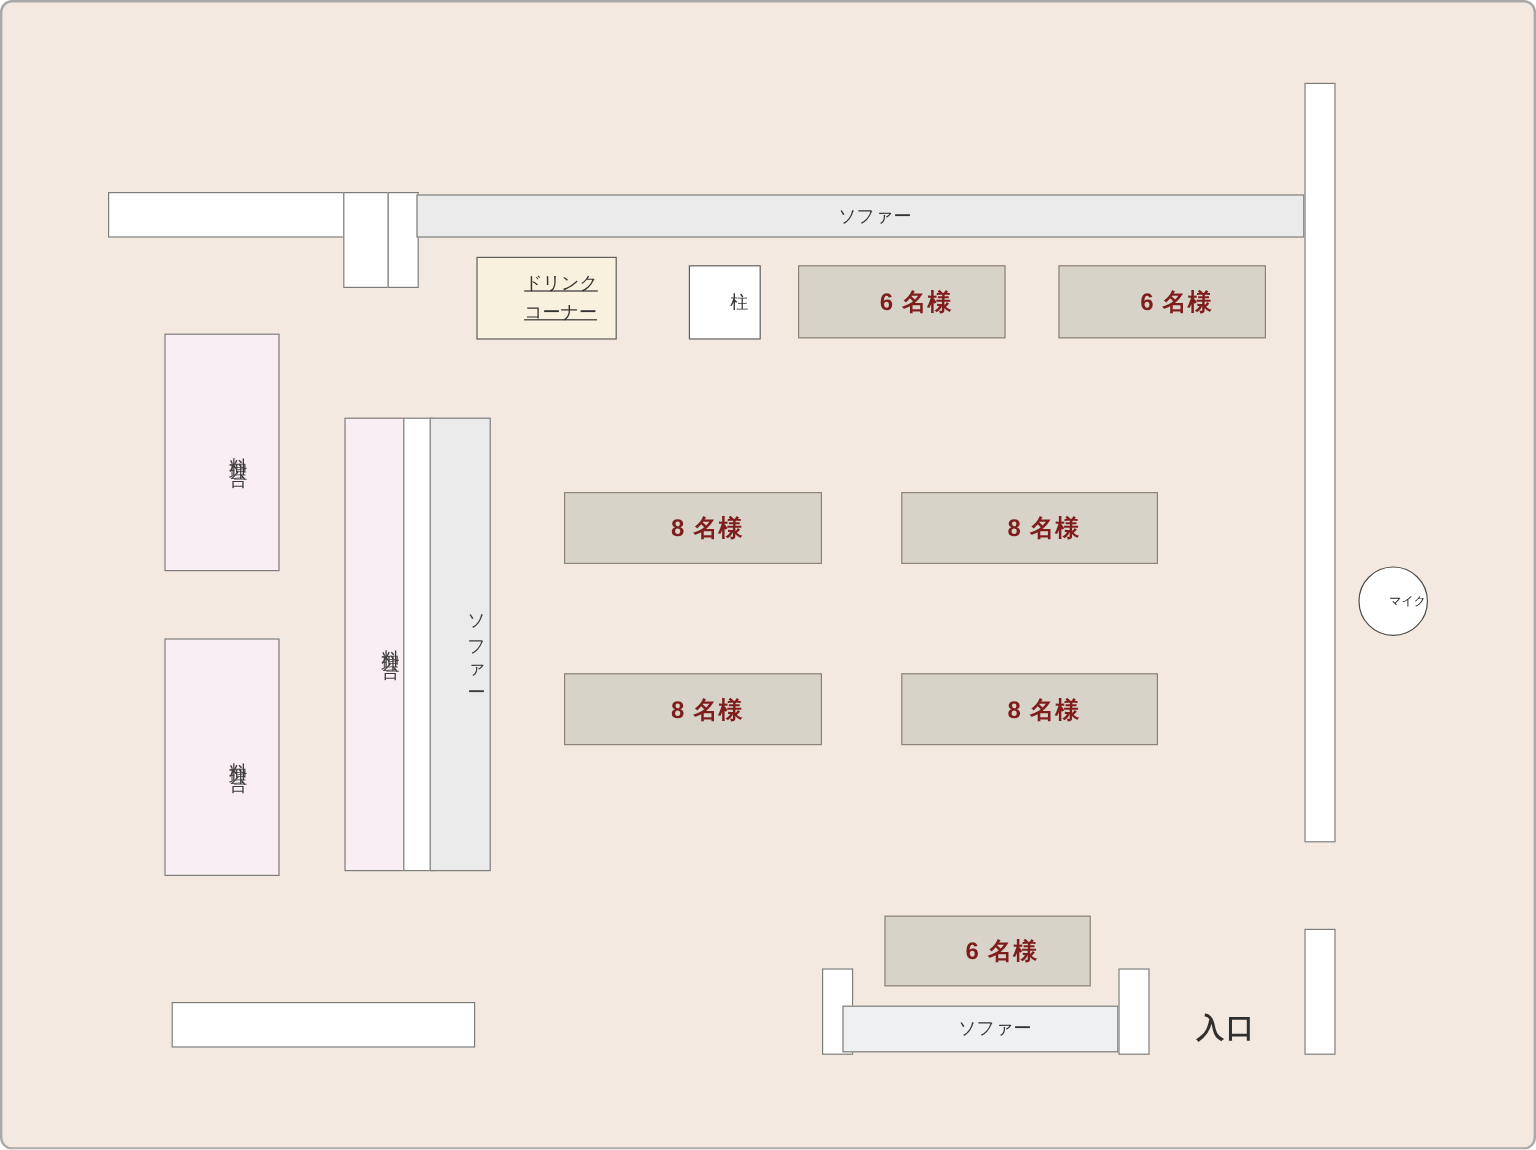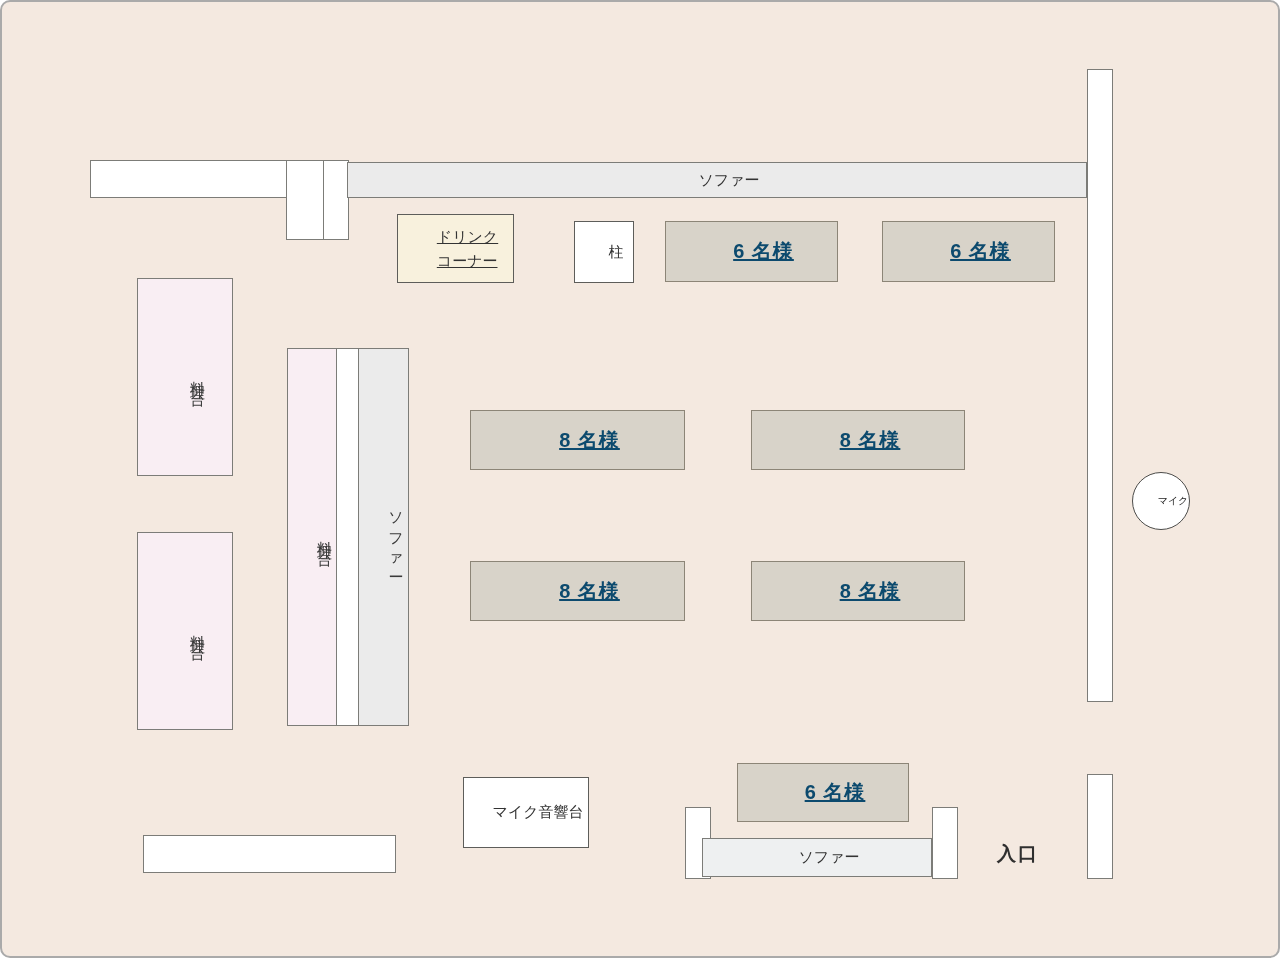--- a/index.html
+++ b/index.html
@@ -40,22 +40,21 @@
     justify-content: center;
     text-align: left;
     padding-left: 24px;
   }
   .seat {
     background: var(--seat-fill);
     border-color: var(--seat-outline);
     font-weight: 700;
     font-size: 20px;
     letter-spacing: 1px;
-    color: #0c4a6e;
-    text-decoration: underline;
+    color: #7f1d1d;
   }
   .sofa { background: var(--sofa-fill); font-size: 15px; color: #333; }
   .cooking { background: var(--cooking-fill); }
   .drink {
     background: var(--drink-fill);
     border-color: var(--dark-outline);
     font-size: 15px;
     line-height: 1.55;
     color: #333;
     text-decoration: underline;
@@ -71,21 +70,21 @@
   .mic-circle {
     border-radius: 50%;
     border-color: #4c4c4a;
     font-size: 10px;
     background: var(--wall-fill);
     color: #222;
   }
   .mic-table { border-color: var(--dark-outline); font-size: 15px; color: #333; }
   .label-plain {
     position: absolute;
-    font-size: 19px;
+    font-size: 23px;
     font-weight: 600;
     letter-spacing: 2px;
     color: #2f2f2f;
   }
   
   .wall-top-left   { left: 88px;  top: 158px; width: 197px; height: 38px; }
   .wall-post-a     { left: 284px; top: 158px; width: 38px;  height: 80px; }
   .wall-post-b     { left: 321px; top: 158px; width: 24px;  height: 80px; }
   .sofa-top        { left: 345px; top: 160px; width: 740px; height: 36px; }
   .drink-corner    { left: 395px; top: 212px; width: 117px; height: 69px; }
@@ -171,23 +170,20 @@
     <span>8 名様</span>
   </div>
 
   <div class="box rwall-long"></div>
   <div class="box rwall-short"></div>
 
   <div class="box mic-circle mic-pos">
     <span>マイク</span>
   </div>
 
-  <div class="box mic-table mic-table-pos">
-    <span>マイク音響台</span>
-  </div>
 
   <div class="box bl-rect"></div>
 
   <div class="box seat seat6-c">
     <span>6 名様</span>
   </div>
   <div class="box stage-post-l"></div>
   <div class="box sofa sofa-bottom">
     <span>ソファー</span>
   </div>

